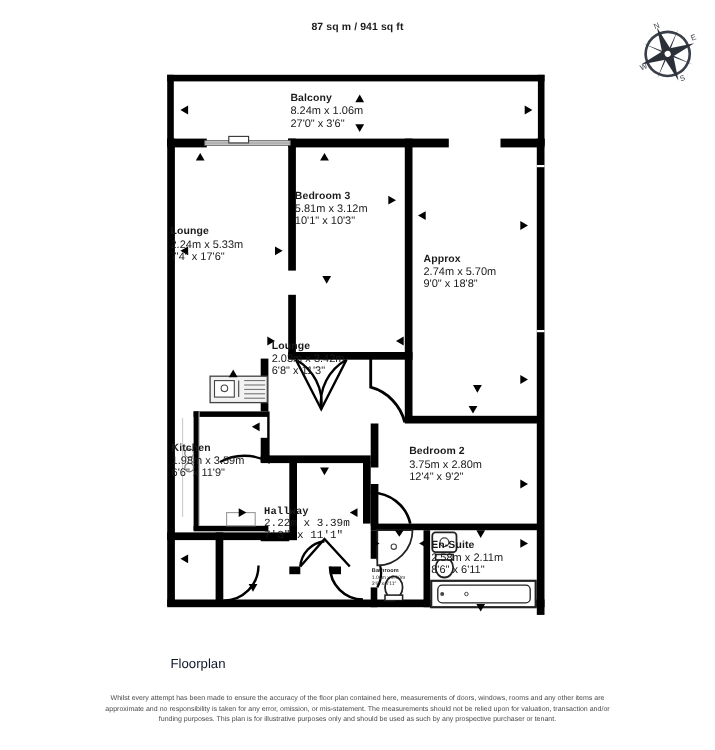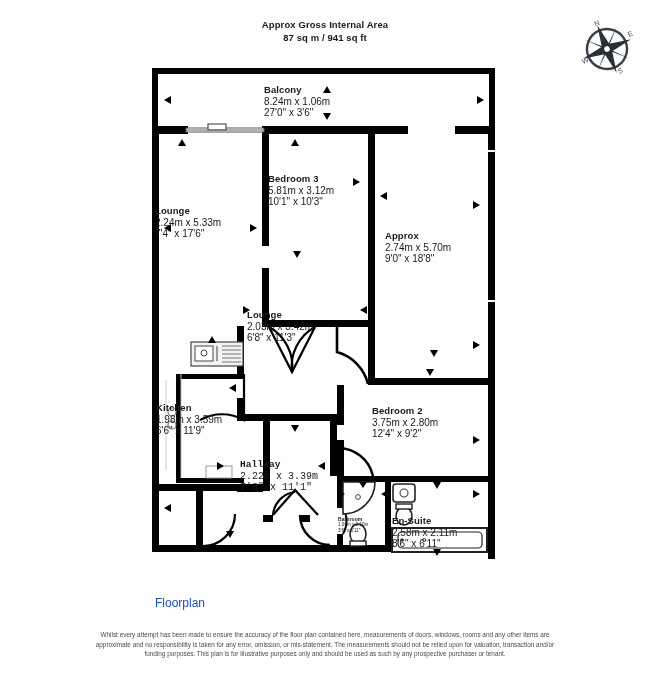--- a/index.html
+++ b/index.html
@@ -24,34 +24,33 @@
   
   .rl{position:absolute;text-align:left;line-height:11.5px;white-space:nowrap;}
   .rl .nm{font-size:9.5px;font-weight:bold;letter-spacing:.1px;}
   .rl .dm{font-size:10px;letter-spacing:0;}
   .rl.tiny{line-height:6.2px;}
   .rl.tiny .nm{font-size:5px;}
   .rl.tiny .dm{font-size:4.6px;}
 
   
   .fp-cap{
-    position:absolute;left:155px;top:596px;font-size:12px;color:#1d4ed8;
+    position:absolute;left:155px;top:596px;font-size:12px;color:#0f172a;
   }
   .disc{
     position:absolute;left:85px;top:630px;width:480px;text-align:center;
     font-size:6.4px;line-height:9.6px;color:#4a4a4a;
   }
 </style>
 </head>
 <body>
 
 <div id="stage">
 
   <div class="hdr">
-    <div>Approx Gross Internal Area</div>
     <div>87 sq m / 941 sq ft</div>
   </div>
 
   <svg class="compass" viewBox="0 0 74 74">
     <g transform="rotate(-22 37 37)">
       <circle cx="37" cy="37" r="20" fill="none" stroke="#3a3f4a" stroke-width="2.4"></circle>
 
       <path d="M37 11 L41 33 L37 37 L33 33 Z" fill="#2b2f38"></path>
       <path d="M37 63 L33 41 L37 37 L41 41 Z" fill="#2b2f38"></path>
       <path d="M11 37 L33 33 L37 37 L33 41 Z" fill="#2b2f38"></path>
@@ -309,21 +308,21 @@
     <div class="dm">2.22m x 3.39m</div>
     <div class="dm">7'3" x 11'1"</div>
   </div>
 
   <div class="rl tiny" style="left:338px;top:516px;width:52px;">
     <div class="nm">Bathroom</div>
     <div class="dm">1.06m x 2.10m</div>
     <div class="dm">3'6" x 6'11"</div>
   </div>
 
-  <div class="rl" style="left:392px;top:515px;width:110px;">
+  <div class="rl" style="left:392px;top:490px;width:110px;">
     <div class="nm">En-Suite</div>
     <div class="dm">2.58m x 2.11m</div>
     <div class="dm">8'6" x 6'11"</div>
   </div>
 
   <div class="fp-cap">Floorplan</div>
   <div class="disc">Whilst every attempt has been made to ensure the accuracy of the floor plan contained here, measurements of doors, windows, rooms and any other items are approximate and no responsibility is taken for any error, omission, or mis-statement. The measurements should not be relied upon for valuation, transaction and/or funding purposes. This plan is for illustrative purposes only and should be used as such by any prospective purchaser or tenant.</div>
 
 </div>
 

